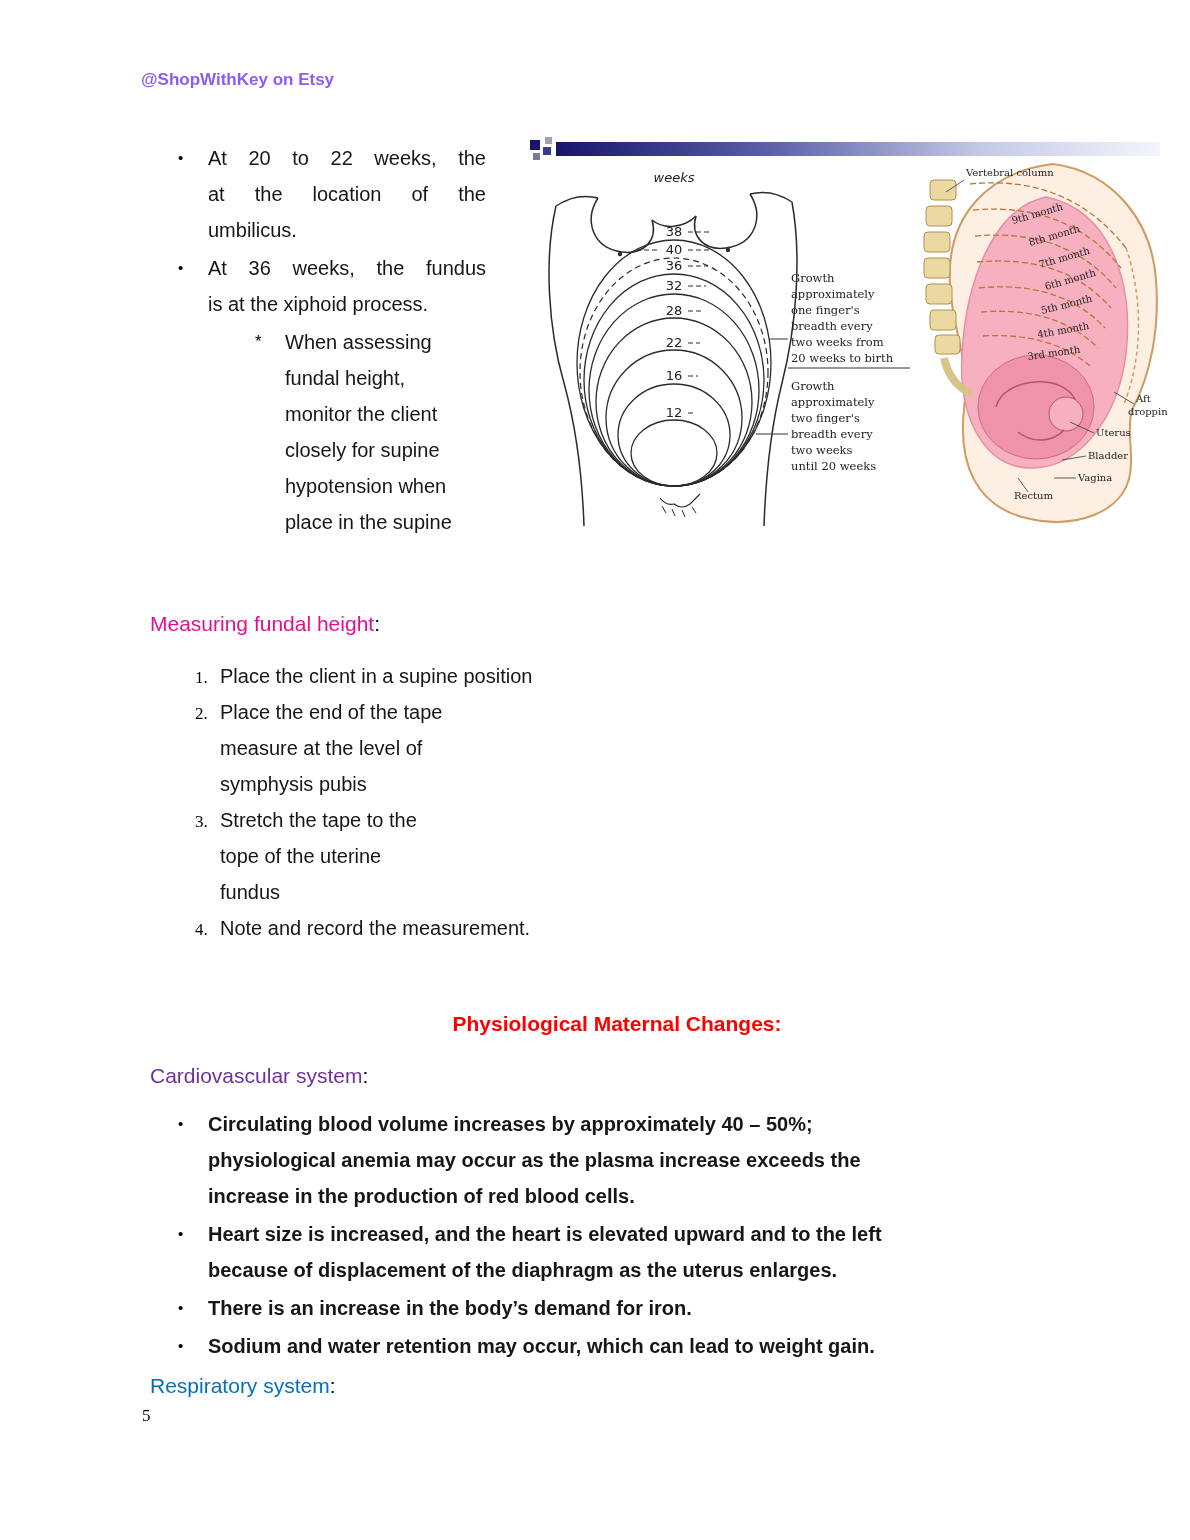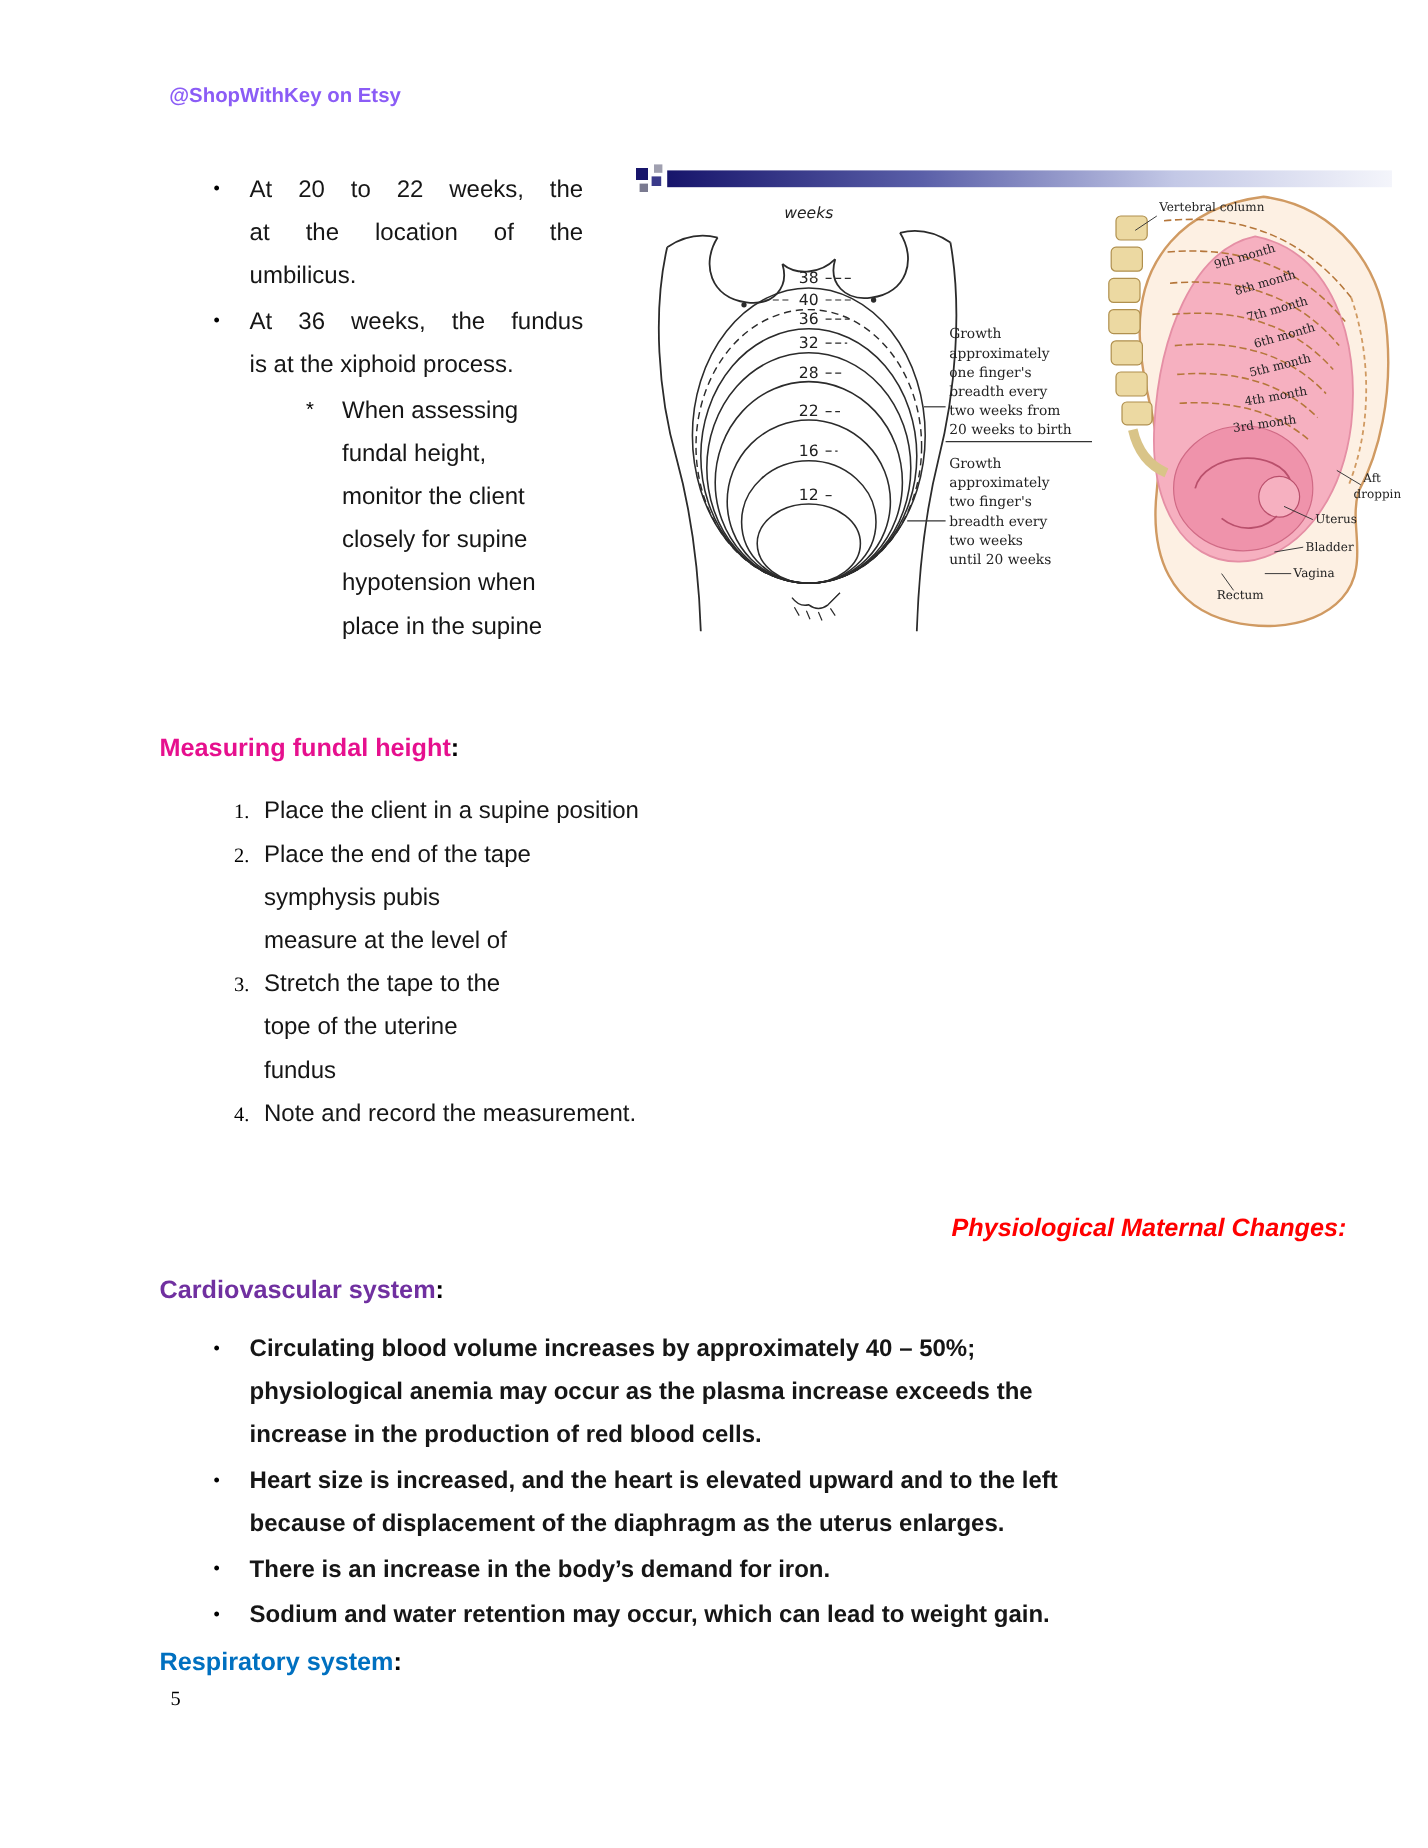--- a/index.html
+++ b/index.html
@@ -16,35 +16,35 @@
   .item .marker { flex:0 0 12px; margin-left:38px; margin-right:18px; font-size:15px; line-height:36px; color:#000; }
   .item .btext { width:278px; font-size:20px; line-height:36px; color:#161616; }
   .item.sub .marker { margin-left:115px; flex-basis:10px; margin-right:20px; font-size:17px; }
   .item.sub .btext { width:215px; }
 
   .jlines > div { text-align:justify; text-align-last:justify; }
   .jlines > div:last-child { text-align:left; text-align-last:auto; }
 
   .fig { margin:0 0 0 26px; }
 
-  .h-line { position:absolute; left:133px; font-size:21px; font-weight:700;text-align:center; }
+  .h-line { position:absolute; left:150px; font-size:21px; font-weight:400;text-align:center; }
   .h-measuring { top:612px; }
   .h-measuring .hl { color:var(--c-pink,#e6108e); }
   .h-cardio { top:1064px; }
   .h-cardio .hl { color:var(--c-purple,#7030a0); }
   .h-resp { top:1374px; }
   .h-resp .hl { color:var(--c-blue,#0070c0); }
   .h-line .colon { color:#000; }
 
   .steps { position:absolute; left:140px; top:658px; margin:0; padding-left:72px; font-size:20px; line-height:36px; color:#161616; }
   .steps li { margin:0; padding-left:8px; }
   .steps li::marker { font-family:"Liberation Serif", serif; font-size:17px; color:#000; }
 
-  .center-title { position:absolute; left:152px; top:1012px; width:970px; text-align:right;
-    font-size:21px; font-weight:700; color:var(--c-red,#ff0000);font-style:italic; }
+  .center-title { position:absolute; left:132px; top:1012px; width:970px; text-align:center;
+    font-size:21px; font-weight:700; color:var(--c-red,#ff0000); }
 
   .cardio-list { position:absolute; left:140px; top:1106px; }
   .cardio-list .btext { width:880px;font-weight:bold; }
 
   .pagenum { position:absolute; left:142px; top:1406px; font-family:"Liberation Serif", serif; font-size:17px; color:#000; }
 
   svg text { font-family:"DejaVu Serif", serif; fill:#222; }
   svg .hand { font-family:"DejaVu Sans", sans-serif; fill:#222; }
 </style>
 </head>
@@ -234,22 +234,22 @@
   <div class="h-line h-measuring">
     <span class="hl">Measuring fundal height</span><span class="colon">:</span>
   </div>
 
   <ol class="steps">
     <li>
         <div>Place the client in a supine position</div>
       </li>
     <li>
         <div>Place the end of the tape</div>
+        <div>measure at the level of</div>
         <div>symphysis pubis</div>
-        <div>measure at the level of</div>
       </li>
     <li>
         <div>Stretch the tape to the</div>
         <div>tope of the uterine</div>
         <div>fundus</div>
       </li>
     <li>
         <div>Note and record the measurement.</div>
       </li>
   </ol>

